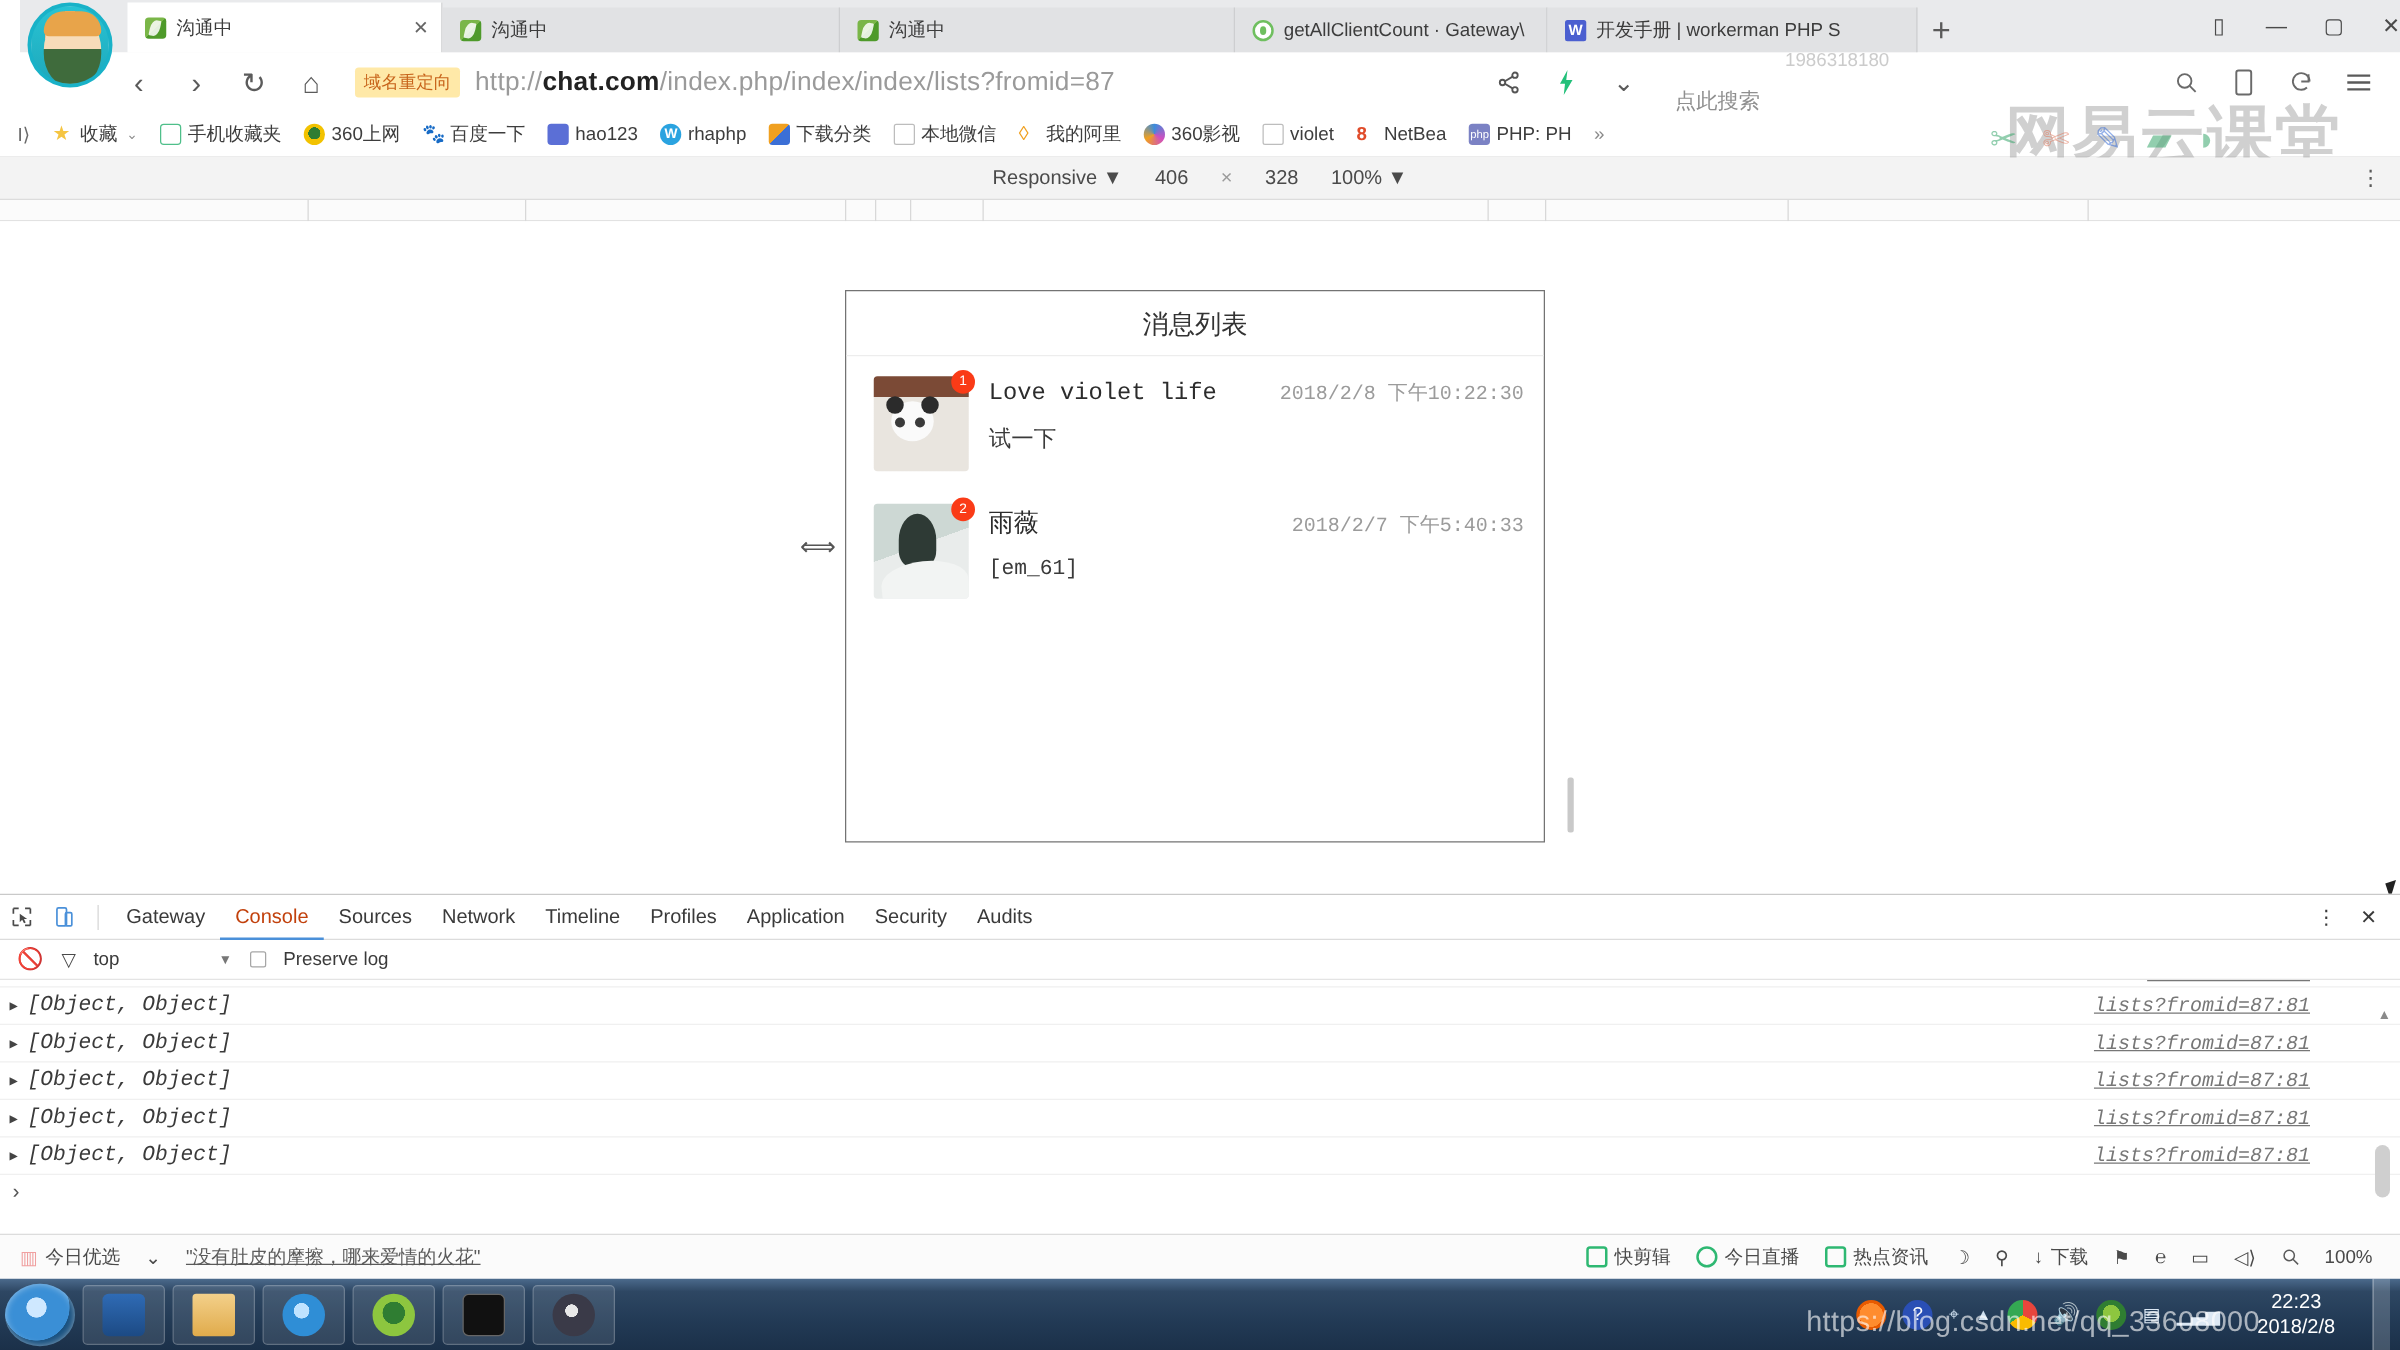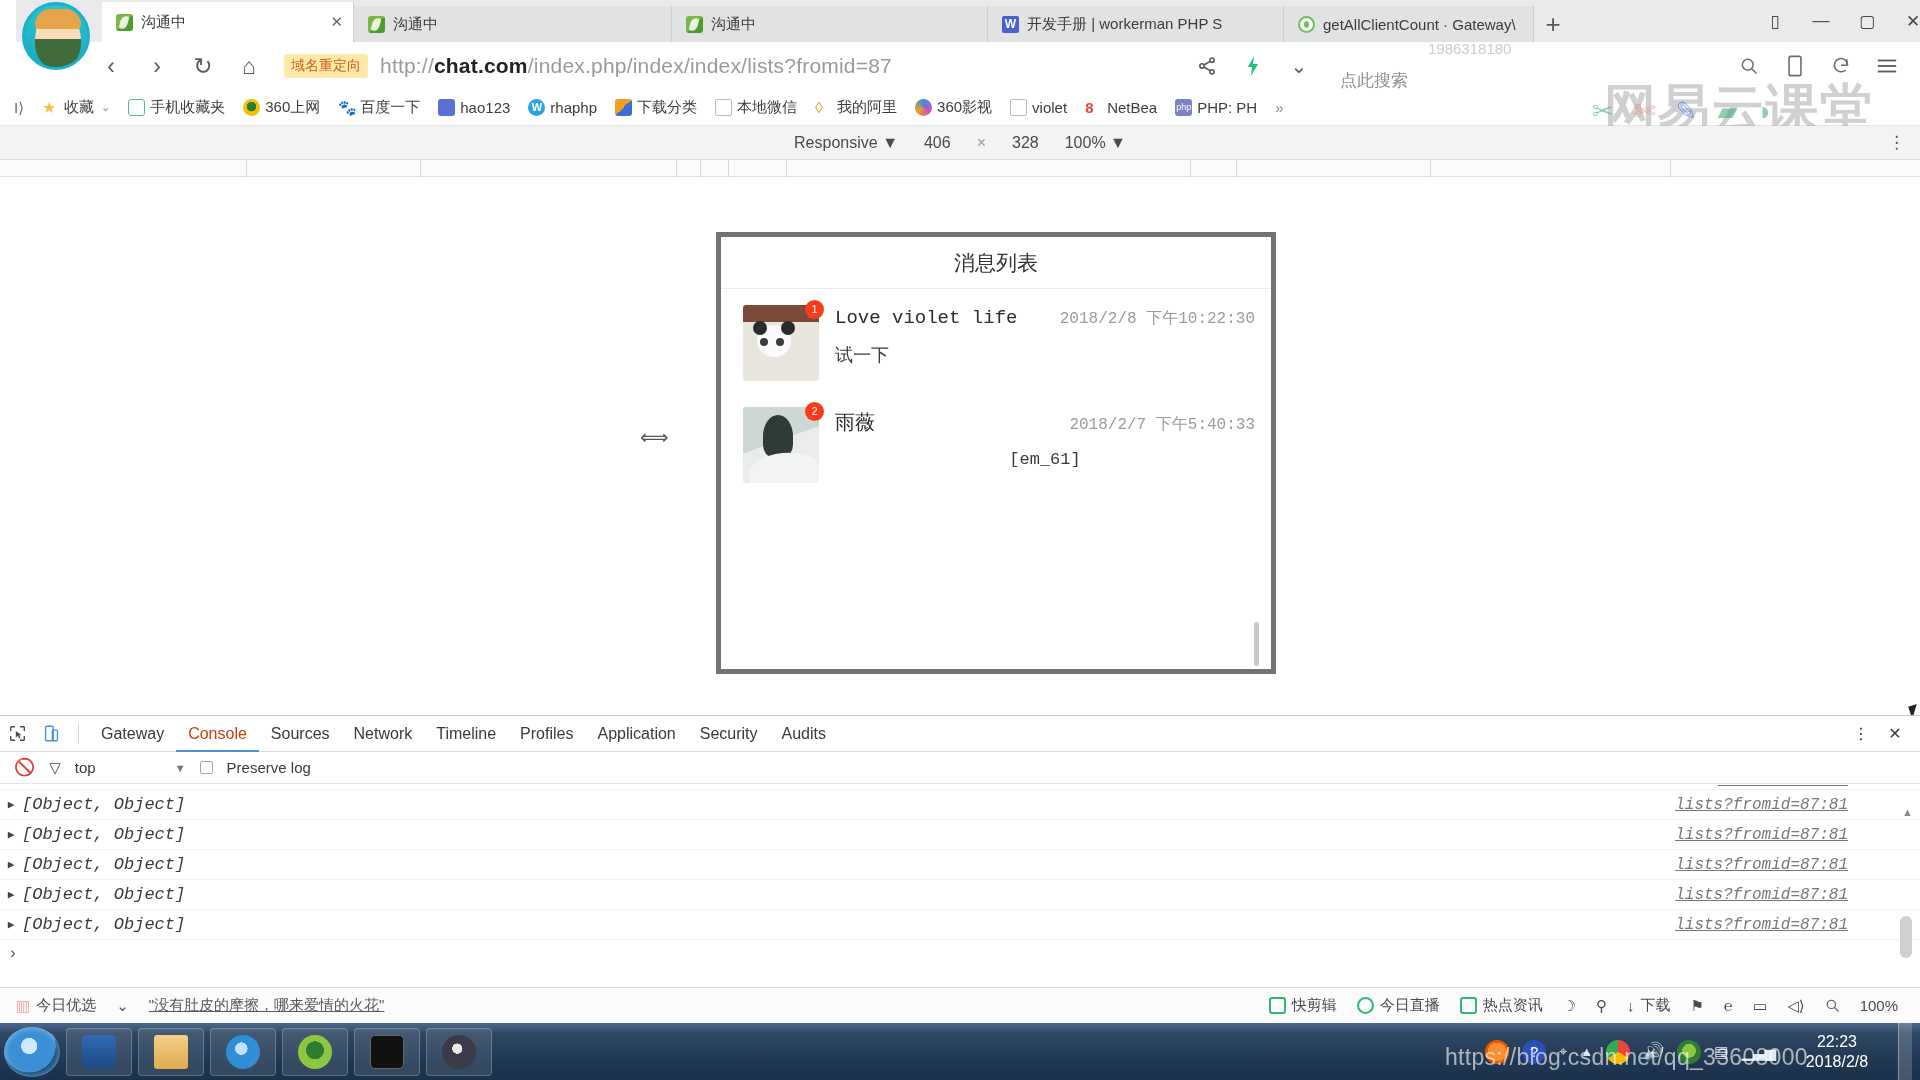--- a/index.html
+++ b/index.html
@@ -118,22 +118,22 @@
     background: #fbfbfb; border-bottom: 1px solid #e2e2e2;
   }
   .ruler i { position:absolute; top:0; width:1px; height:17px; background:#d8d8d8; display:block;}
 
   
   .stage {
     position: absolute; top: 177px; left: 0; width: 1920px; height: 538px;
     background: #fff;
   }
   .viewport {
-    position: absolute; left: 716px; top: 55px; width: 560px; height: 442px;
-    background: #fff; border: 5px solid #737373;
+    position: absolute; left: 676px; top: 55px; width: 560px; height: 442px;
+    background: #fff; border: 1px solid #737373;
     box-shadow: 0 0 0 0 rgba(0,0,0,0);
   }
   .vp-title {
     height: 52px; display: flex; align-items: center; justify-content: center;
     font-size: 21px; color: #333; border-bottom: 1px solid #ededed;
   }
   .msg-row { display: flex; padding: 12px 16px 10px 0; position: relative; }
   .msg-ava-wrap { position: relative; width: 76px; height: 76px; margin: 4px 16px 0 22px; flex: 0 0 76px; }
   .msg-ava { width: 76px; height: 76px; border-radius: 3px; overflow:hidden; position:relative;}
   .ava-panda { background: linear-gradient(#7b4a36 0 22%, #e9e5df 22% 100%); }
@@ -151,21 +151,21 @@
     border-radius: 50%; background: #fa3b17; color: #fff; font-size: 11px;
     display: flex; align-items: center; justify-content: center; line-height: 1;
   }
   .msg-body { flex: 1; min-width: 0; padding-top: 6px; }
   .msg-top { display: flex; align-items: baseline; }
   .msg-name { font-family: "Liberation Mono","DejaVu Sans Mono",monospace; font-size: 19px; color: #2c2c2c; }
   .msg-name.cn { font-family: "Liberation Sans", sans-serif; font-size: 20px; }
   .msg-time { margin-left: auto; font-size: 16px; color: #9b9b9b; white-space: nowrap;
               font-family: "Liberation Mono","DejaVu Sans Mono",monospace;}
   .msg-text { margin-top: 14px; font-size: 18px; color: #3a3a3a; }
-  .msg-text.mono { font-family: "Liberation Mono","DejaVu Sans Mono",monospace; font-size: 17px; text-align: center; }
+  .msg-text.mono { font-family: "Liberation Mono","DejaVu Sans Mono",monospace; font-size: 17px; }
   .resize-handle-h {
     position: absolute; left: 640px; top: 248px; font-size: 20px; color: #555;
   }
   .vp-right-grip {
     position: absolute; left: 1254px; top: 445px; width: 5px; height: 44px;
     background: #c9c9c9; border-radius: 2px;
   }
   .vp-corner { position: absolute; left: 1248px; top: 700px; font-size: 16px; color: #9a9a9a;}
   .drag-bar { position:absolute; left: 930px; top: 704px; width: 58px; height: 6px;
               border-top: 2px solid #bdbdbd; border-bottom: 2px solid #bdbdbd;}
@@ -274,28 +274,28 @@
   <div class="tab" style="width:318px">
     <span class="tab-fav fav-leaf"></span>
     <span class="tab-title">沟通中</span>
   </div>
 
   <div class="tab" style="width:316px">
     <span class="tab-fav fav-leaf"></span>
     <span class="tab-title">沟通中</span>
   </div>
 
+  <div class="tab" style="width:250px">
+    <span class="tab-fav fav-g"></span>
+    <span class="tab-title">getAllClientCount · Gateway\</span>
+  </div>
+
   <div class="tab" style="width:296px">
     <span class="tab-fav fav-w"></span>
     <span class="tab-title">开发手册 | workerman PHP S</span>
-  </div>
-
-  <div class="tab" style="width:250px">
-    <span class="tab-fav fav-g"></span>
-    <span class="tab-title">getAllClientCount · Gateway\</span>
   </div>
 
   <div class="tab-new">+</div>
 
   <div class="win-ctrls">
     <div class="win-btn">▯</div>
     <div class="win-btn">—</div>
     <div class="win-btn">▢</div>
     <div class="win-btn">✕</div>
   </div>

